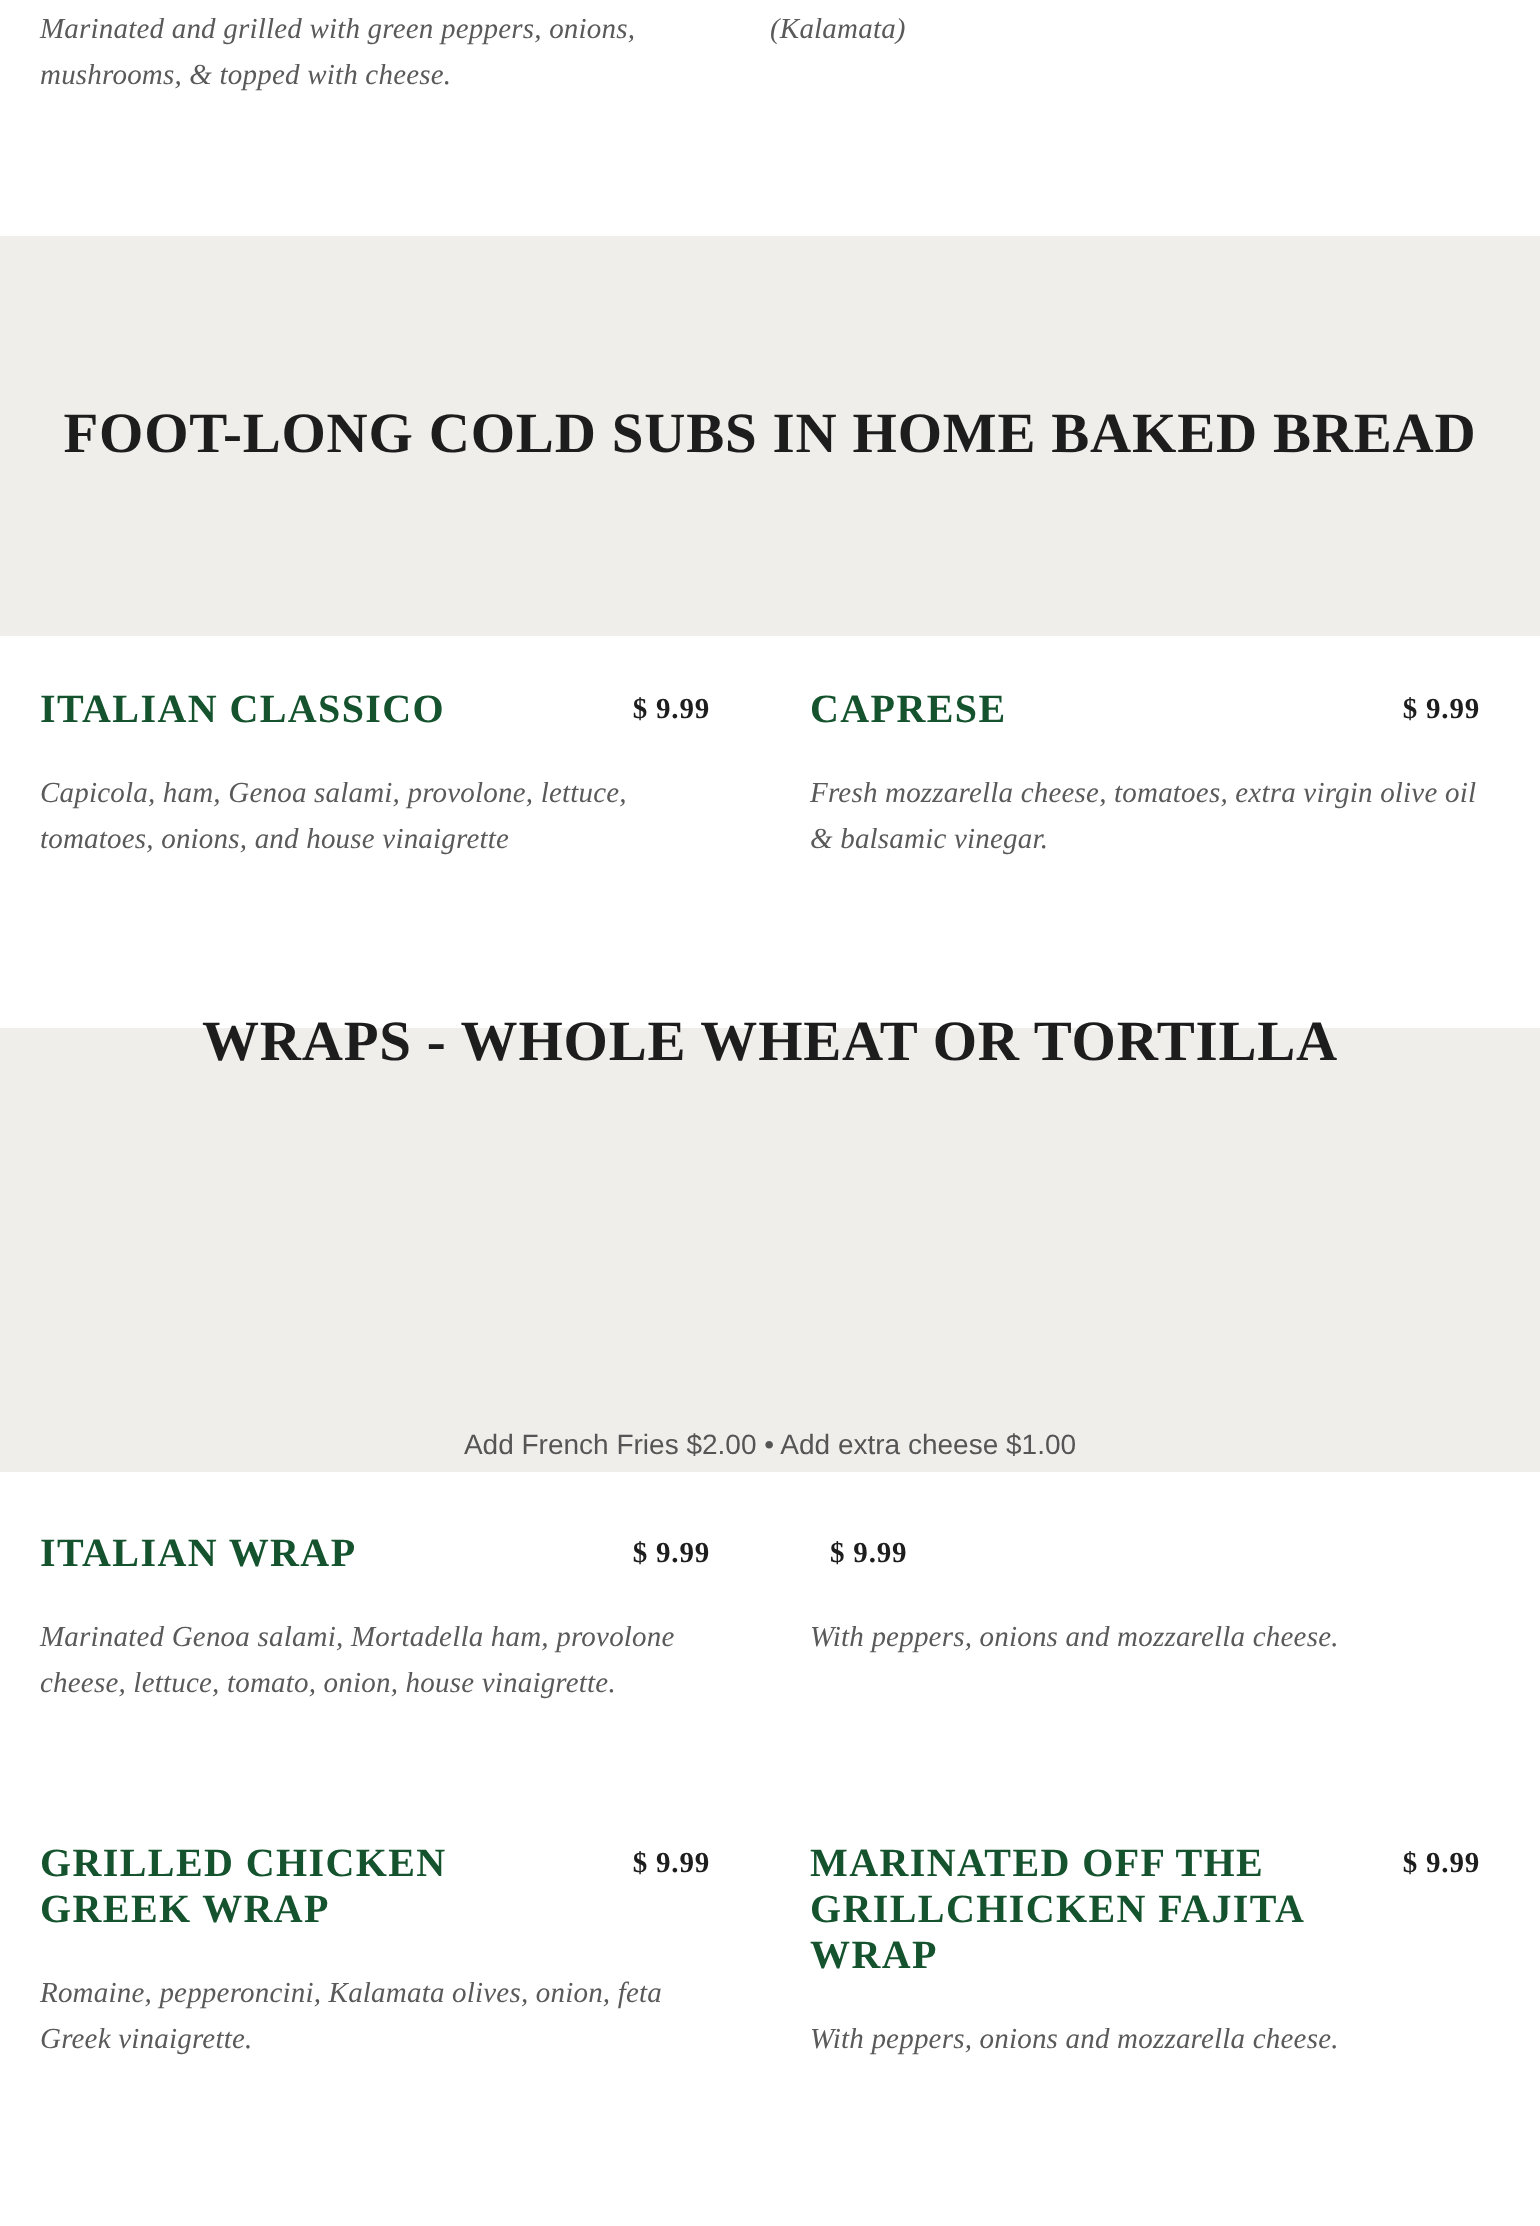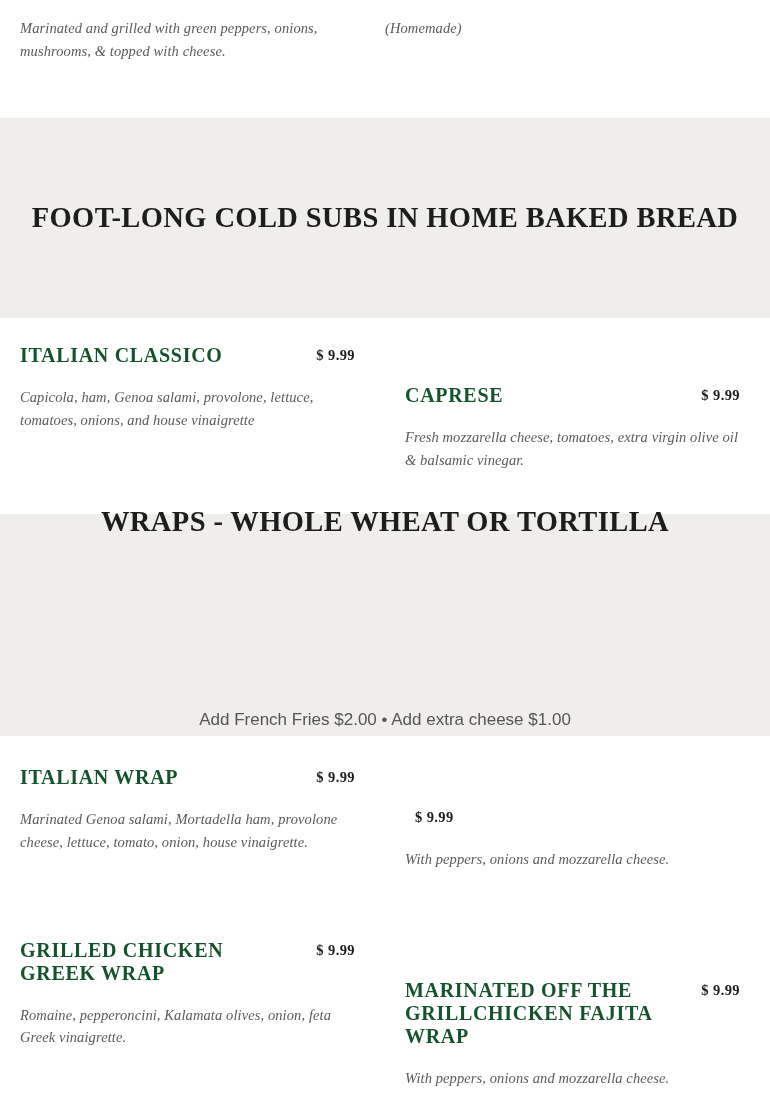--- a/index.html
+++ b/index.html
@@ -15,21 +15,21 @@
     color: #222222;
   }
 
   .page {
     width: 770px;
     position: relative;
   }
 
   
   .partial-block {
-    padding: 17px 20px;
+    padding: 4px 20px;
     height: 118px;
     background: #ffffff;
   }
   .partial-grid {
     display: flex;
   }
   .partial-col {
     width: 50%;
     padding-right: 30px;
   }
@@ -70,21 +70,21 @@
     text-align: center;
     margin: 0;
     white-space: nowrap;
   }
   .band-wraps .section-title {
     position: relative;
     top: -8px;
   }
   .section-sub {
     font-family: "Liberation Sans", sans-serif;
-    font-size: 17px;
+    font-size: 14px;
     color: #555555;
     margin: 0;
     text-align: center;
     position: relative;
     top: -6px;
   }
 
   
   .menu-block {
     background: #ffffff;
@@ -94,21 +94,21 @@
   .menu-block.wraps { padding-top: 30px; }
 
   .row {
     display: flex;
     width: 100%;
   }
   .cell {
     width: 50%;
     padding-right: 30px;
   }
-  .cell:last-child { padding-right: 0; margin-top: 40px; }
+  .cell:last-child { padding-right: 0; }
   .cell.right { padding-left: 20px; padding-right: 10px; }
 
   .item-head {
     display: flex;
     align-items: flex-start;
     justify-content: space-between;
   }
   .item-name {
     font-family: "Liberation Serif", serif;
     font-weight: 700;
@@ -139,21 +139,21 @@
 <body>
 
 <div class="page">
 
   <div class="partial-block">
     <div class="partial-grid">
       <div class="partial-col">
         <p class="item-desc">Marinated and grilled with green peppers, onions, mushrooms, &amp; topped with cheese.</p>
       </div>
       <div class="partial-col">
-        <p class="item-desc">(Homemade)</p>
+        <p class="item-desc">(Kalamata)</p>
       </div>
     </div>
   </div>
 
   <div class="band band-cold">
     <h2 class="section-title">FOOT-LONG COLD SUBS IN HOME BAKED BREAD</h2>
   </div>
 
   <div class="menu-block cold">
     <div class="row">

